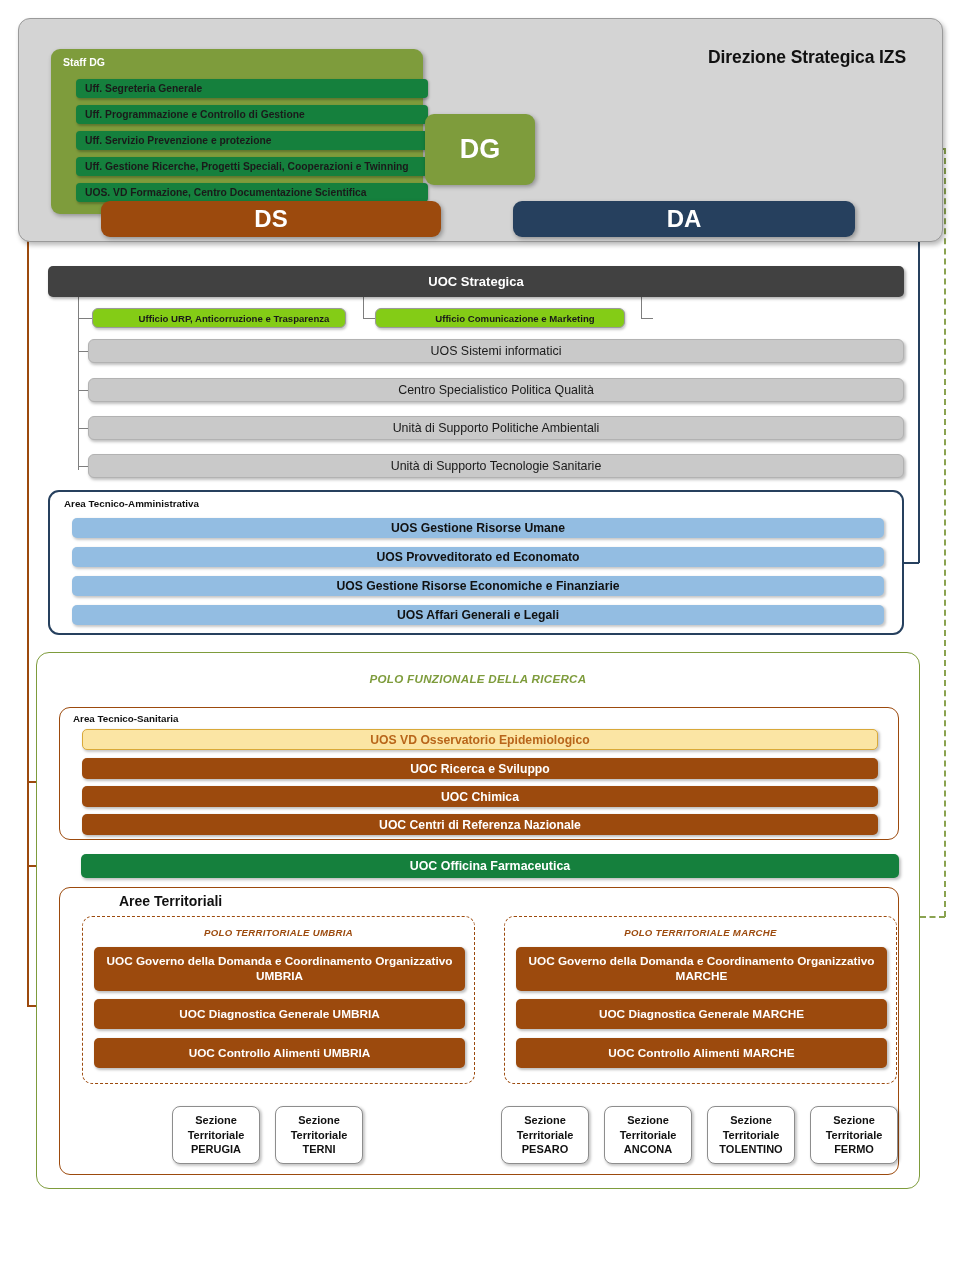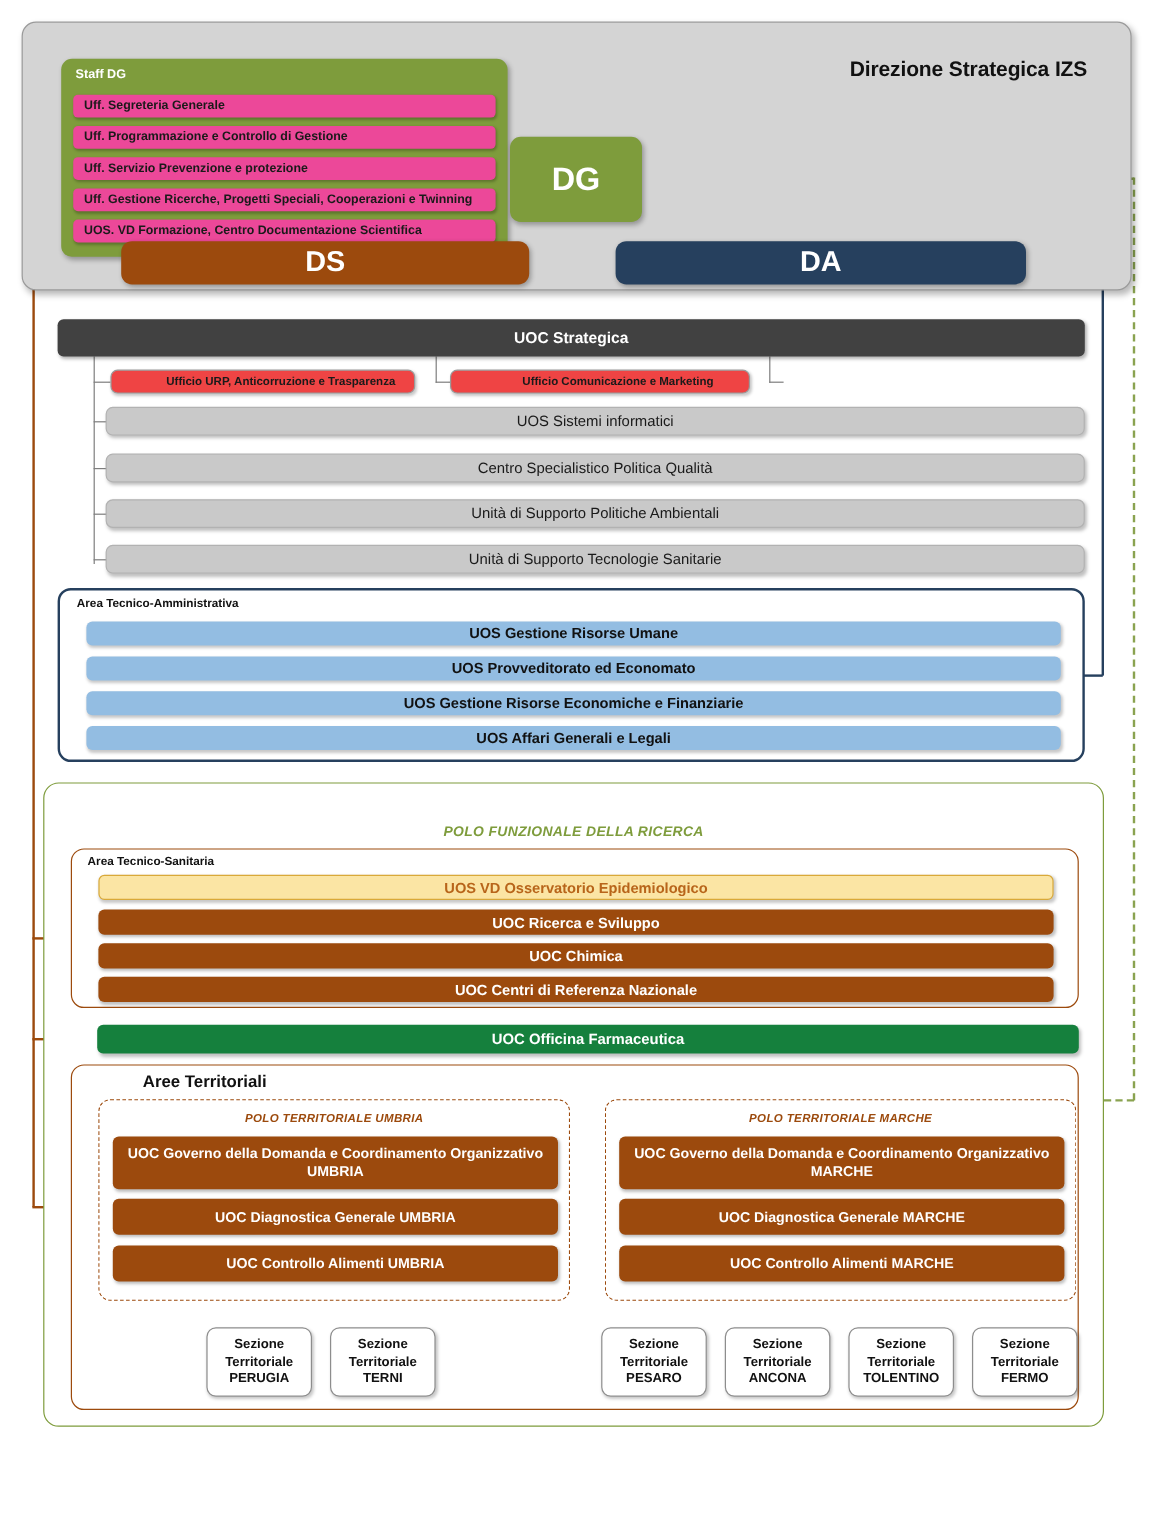--- a/index.html
+++ b/index.html
@@ -42,22 +42,22 @@
     left: 32px; top: 30px; width: 372px; height: 165px;
     background: #7e9c3c;
     border-radius: 9px;
     box-shadow: 1.5px 2px 4px rgba(0,0,0,0.30);
   }
   #staff-label {
     left: 12px; top: 7px;
     font-size: 10.5px; font-weight: bold; color: #ffffff;
   }
   .staff-item {
-    left: 10px; width: 352px; height: 19px;
-    background: #ec4899;
+    left: 25px; width: 352px; height: 19px;
+    background: #15803d;
     border-radius: 4px;
     display: flex; align-items: center;
     padding-left: 9px;
     font-size: 10.3px; font-weight: bold; color: #1a1a1a;
     box-shadow: 1px 1.5px 2.5px rgba(0,0,0,0.25);
     white-space: nowrap;
   }
 
   
   #dg-box {
@@ -86,21 +86,21 @@
     left: 48px; top: 266px; width: 856px; height: 31px;
     background: #414141; border-radius: 5px;
     color: #fff; font-size: 13px; font-weight: bold;
     box-shadow: 1.5px 2px 3px rgba(0,0,0,0.30);
     z-index: 5;
   }
 
   
   .ufficio {
     top: 308px; height: 20px;
-    background: #ef4444;
+    background: #84cc16;
     border: 1px solid #9a9a9a;
     border-radius: 6px;
     font-size: 9.6px; font-weight: bold; color: #1a1a1a;
     box-shadow: 1px 1.5px 2.5px rgba(0,0,0,0.22);
     z-index: 5;
     padding-left: 30px;
   }
 
   
   .gray-row {
@@ -135,21 +135,21 @@
 
   
   #polo-ricerca {
     left: 36px; top: 652px; width: 884px; height: 537px;
     background: #ffffff;
     border: 1.6px solid #7e9c3c;
     border-radius: 13px;
     z-index: 3;
   }
   #polo-ricerca-title {
-    top: 34px; left: 0; width: 100%;
+    top: 19px; left: 0; width: 100%;
     text-align: center;
     font-size: 11.6px; font-weight: bold; font-style: italic;
     color: #7e9c3c; letter-spacing: 0.3px;
   }
 
   
   #area-san {
     left: 22px; top: 54px; width: 840px; height: 133px;
     background: #ffffff;
     border: 1.6px solid #9c4a0d;

